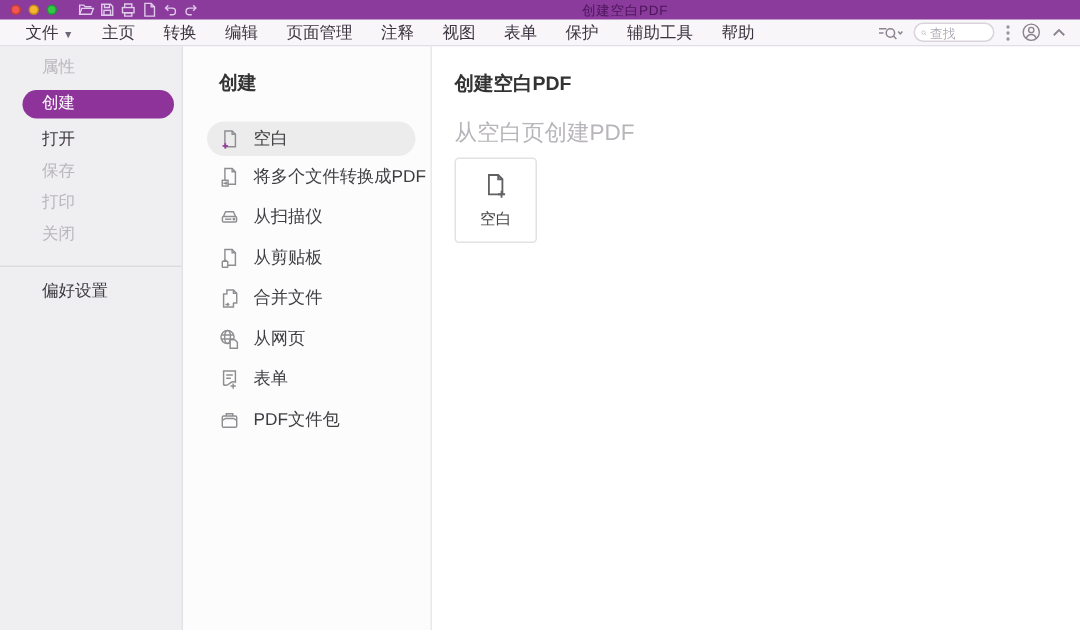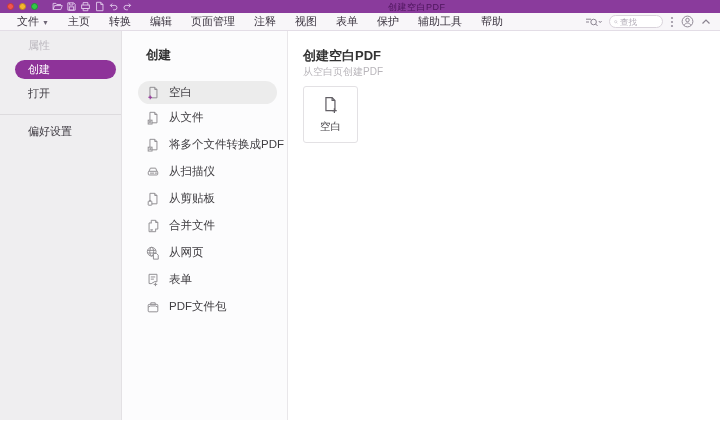--- a/index.html
+++ b/index.html
@@ -50,21 +50,21 @@
   .create-item { height:27px; display:flex; align-items:center; padding-left:24px;
     font-size:11.5px; color:#3f3d41; cursor:default; white-space:nowrap; }
   .create-item.selected { background:#ececec; border-radius:12px; margin:0 10px 0 16px; padding-left:8px; height:23px; }
   .create-item .ic { width:14px; height:14px; margin-right:9px; flex:0 0 auto; }
   .create-item svg { stroke:#8f8d91; fill:none; stroke-width:1.1; display:block; }
   .create-item svg .accent { stroke:#993a9e; stroke-width:1.3; }
 
   
   .detail-panel { flex:1; background:#fff; padding:16px 0 0 15px; }
   .detail-header { font-size:13px; font-weight:bold; color:#333; }
-  .detail-sub { font-size:10px; color:#b8b5ba; }
+  .detail-sub { margin-top:14px; font-size:15px; color:#b8b5ba; }
   .blank-card { margin-top:7px; width:55px; height:57px; background:#fff; border:1px solid #e3e1e4;
     border-radius:3px; display:flex; flex-direction:column; align-items:center; justify-content:center; gap:6px; cursor:default; }
   .blank-card svg { stroke:#636066; fill:none; stroke-width:1.1; display:block; }
   .blank-card .card-label { font-size:10.5px; color:#474449; }
 </style>
 </head>
 <body>
 
 <div class="window">
 
@@ -176,50 +176,42 @@
       </span>
     </span>
   </div>
 
   <div class="content">
 
     <div class="sidebar">
       <div class="side-item disabled">属性</div>
       <div class="side-item selected">创建</div>
       <div class="side-item">打开</div>
+      <div class="side-item disabled">保存</div>
+      <div class="side-item disabled">打印</div>
+      <div class="side-item disabled">关闭</div>
       <div class="side-div"></div>
       <div class="side-item">偏好设置</div>
     </div>
 
     <div class="create-panel">
       <div class="panel-header">创建</div>
       <ul class="create-list">
         <li class="create-item selected">
           <span class="ic">
             <svg width="14" height="14" viewBox="0 0 16 16">
                 <path d="M4.5 1.5 H10 L12.5 4 V13.5 H4.5 Z"></path>
                 <path d="M10 1.5 V4 H12.5"></path>
                 <g class="accent">
                   <path d="M4.8 10.8 V15"></path>
                   <path d="M2.7 12.9 H6.9"></path>
                 </g>
               </svg>
           </span>
           <span>空白</span>
-        </li>
-        <li class="create-item">
-          <span class="ic">
-            <svg width="14" height="14" viewBox="0 0 16 16">
-                <path d="M4.5 1.5 H10 L12.5 4 V13.5 H4.5 Z"></path>
-                <path d="M10 1.5 V4 H12.5"></path>
-                <rect x="2.5" y="10.5" width="4.4" height="4.4" fill="#fcfcfd"></rect>
-                <circle cx="4.7" cy="12.7" r="1"></circle>
-              </svg>
-          </span>
-          <span>从文件</span>
         </li>
         <li class="create-item">
           <span class="ic">
             <svg width="14" height="14" viewBox="0 0 16 16">
                 <path d="M4.5 1.5 H10 L12.5 4 V13.5 H4.5 Z"></path>
                 <path d="M10 1.5 V4 H12.5"></path>
                 <rect x="2.5" y="10.5" width="4.4" height="4.4" fill="#fcfcfd"></rect>
                 <path d="M3.4 12.7 H6 M5 11.7 L6 12.7 L5 13.7"></path>
               </svg>
           </span>

